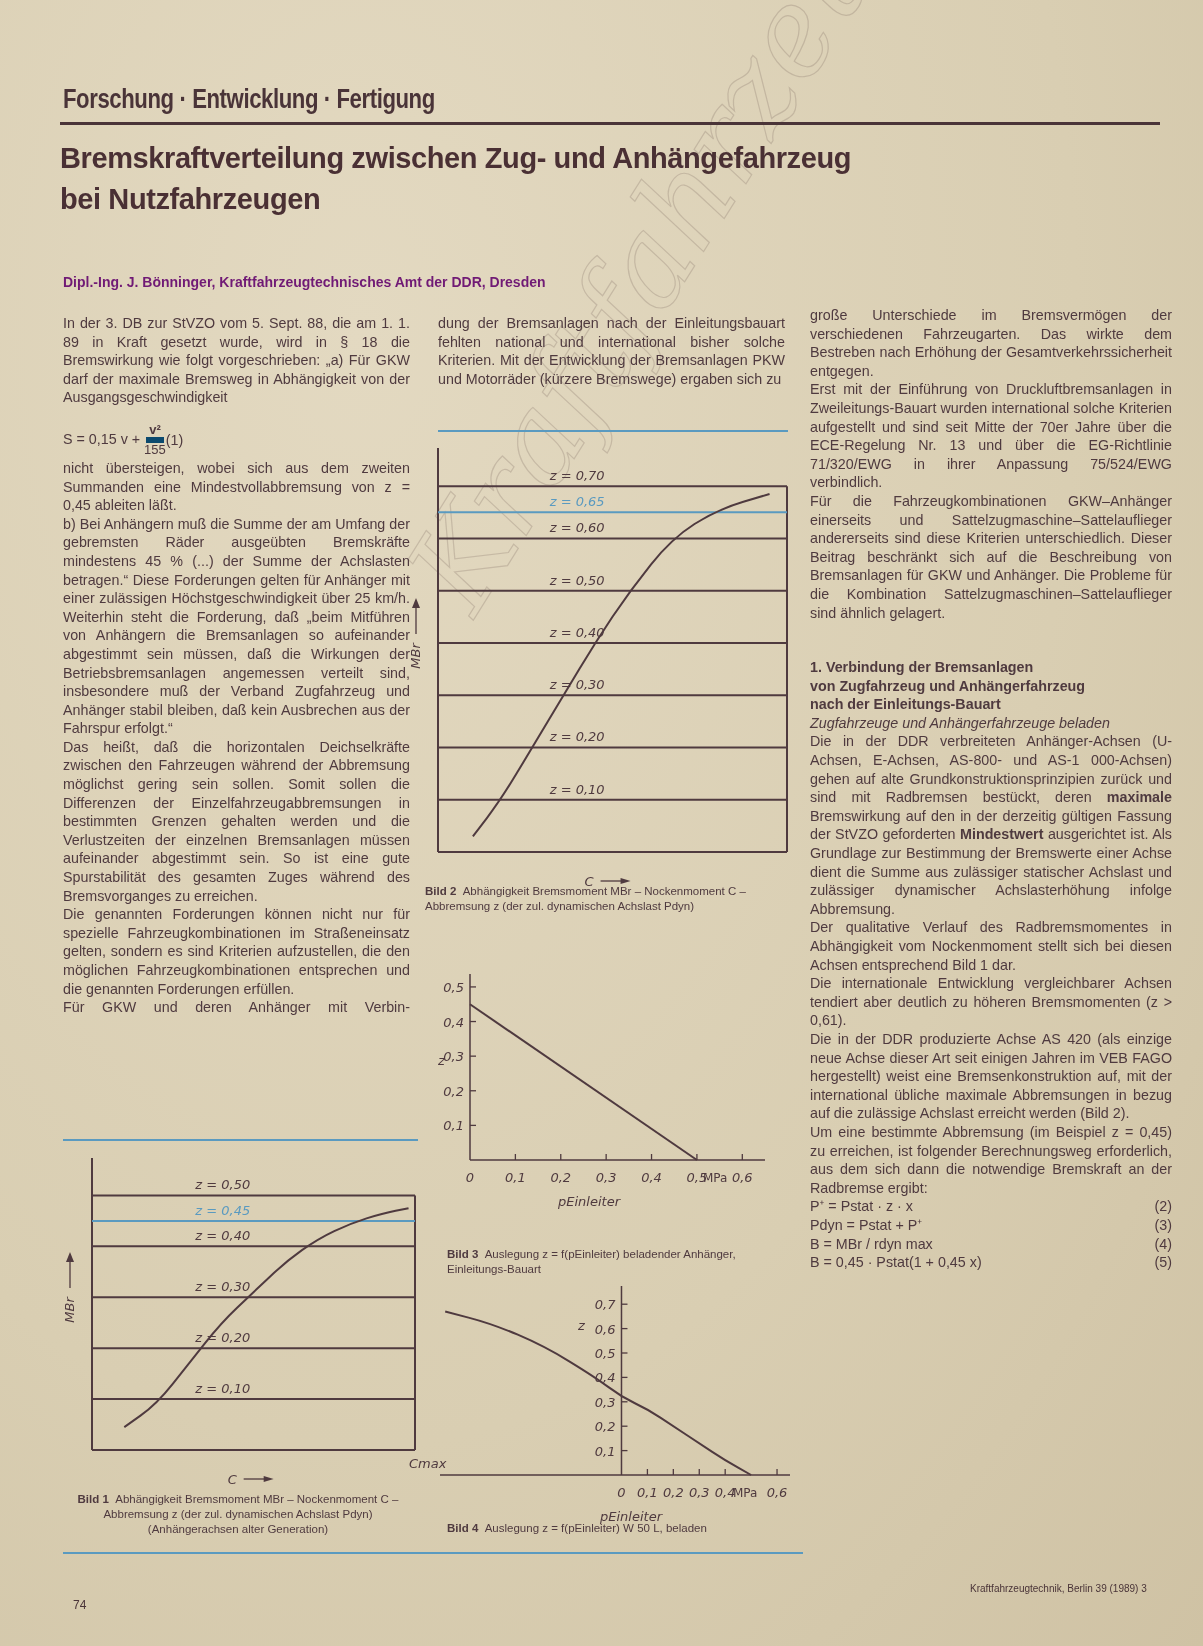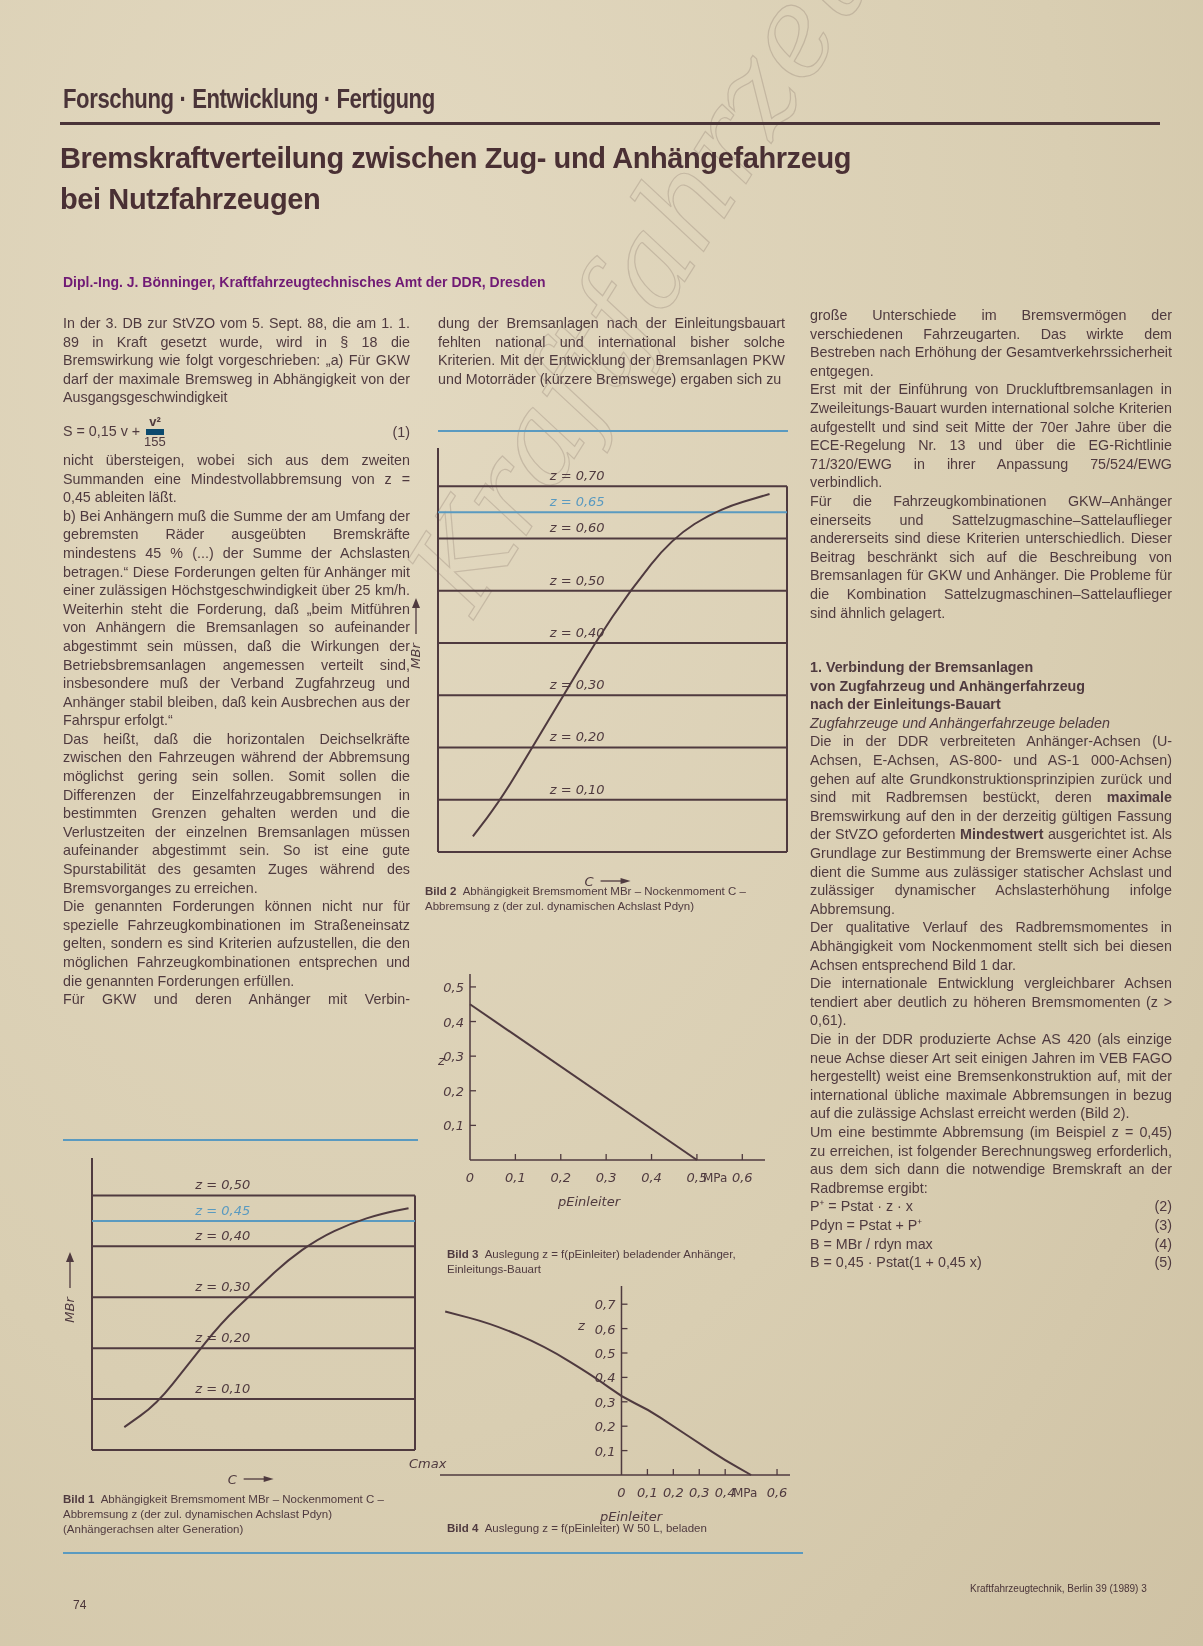--- a/index.html
+++ b/index.html
@@ -11,21 +11,21 @@
     font-weight:bold;font-size:27px;letter-spacing:-0.5px;transform:scaleX(0.82);transform-origin:left;color:#4a3438;}
   .head-rule{position:absolute;left:60px;top:122px;width:1100px;height:3px;background:#4a3438;}
   .title{position:absolute;left:60px;top:138px;font-weight:bold;font-size:29px;line-height:41px;color:#4a3034;letter-spacing:-0.4px;}
   .title div{white-space:nowrap;}
   .author{position:absolute;left:63px;top:274px;font-size:14px;font-weight:bold;color:#701a75;}
   .col{position:absolute;font-size:14.3px;line-height:18.6px;color:#4f3a3f;text-align:justify;}
   .col p{margin:0;}
   .c1{left:63px;top:314px;width:347px;}
   .c2{left:438px;top:314px;width:347px;}
   .c3{left:810px;top:306px;width:362px;}
-  .formula{display:flex;align-items:center;justify-content:space-between;margin:8px 0 2px 0;}
+  .formula{display:flex;align-items:center;margin:16px 0 2px 0;}
   .frac{display:inline-flex;flex-direction:column;align-items:center;vertical-align:middle;font-size:13px;line-height:14px;}
   .frac .num{border-bottom:6px solid #0c4a6e;padding:0 3px;font-weight:bold;}
   .blue-rule{position:absolute;height:2px;background:#5a9ac0;}
   .fig{position:absolute;}
   .fig svg{overflow:visible;}
   .caption{position:absolute;font-size:11.5px;line-height:15px;color:#4f3a3f;}
   .caption b{font-weight:bold;}
   .chart-lbl{font-family:"DejaVu Sans",sans-serif;font-style:italic;font-size:13px;fill:#4f3a3f;}
   .heading-bold{font-weight:bold;margin-top:36px;}
   .heading-ital{font-style:italic;margin-top:18px;}
@@ -205,21 +205,21 @@
       <path d="M54.300000000000004,277.0909090909091 Q54.300000000000004,277.0909090909091 70.45,265.6363636363636 Q86.60000000000001,254.1818181818182 102.75,233.8181818181818 Q118.89999999999999,213.45454545454544 135.05,193.0909090909091 Q151.20000000000002,172.72727272727275 167.35000000000002,157.45454545454547 Q183.5,142.1818181818182 199.64999999999998,126.90909090909092 Q215.79999999999998,111.63636363636365 231.95,100.18181818181822 Q248.1,88.72727272727278 264.25,81.09090909090912 Q280.40000000000003,73.45454545454547 296.55,68.36363636363637 Q312.7,63.27272727272728 325.62,60.72727272727275 T338.54,58.181818181818215" fill="none" stroke="#4f3a3f" stroke-width="2"></path>
       <text x="4" y="160" class="chart-lbl" transform="rotate(-90 4 160)" text-anchor="middle">MBr</text>
       <line x1="0" y1="138" x2="0" y2="105" stroke="#4f3a3f" stroke-width="1.3"></line>
       <path d="M-4,112 L0,102 L4,112 Z" fill="#4f3a3f"></path>
       <text x="157.66" y="334" class="chart-lbl">C</text>
       <line x1="173.66" y1="329" x2="199.66" y2="329" stroke="#4f3a3f" stroke-width="1.3"></line>
       <path d="M193.66,326 L203.66,329 L193.66,332 Z" fill="#4f3a3f"></path>
       <text x="339" y="318" class="chart-lbl">Cmax</text>
     </svg>
 </div>
-<div class="caption" style="left:63px;top:1492px;width:350px;">
+<div class="caption" style="left:63px;top:1492px;width:350px;text-align:center;">
   <b>Bild 1</b>&nbsp;&nbsp;<span>Abhängigkeit Bremsmoment MBr – Nockenmoment C – Abbremsung z (der zul. dynamischen Achslast Pdyn) (Anhängerachsen alter Generation)</span>
 </div>
 
 <div class="col c3">
   <p>große Unterschiede im Bremsvermögen der verschiedenen Fahrzeugarten. Das wirkte dem Bestreben nach Erhöhung der Gesamtverkehrssicherheit entgegen.</p>
   <p>Erst mit der Einführung von Druckluftbremsanlagen in Zweileitungs-Bauart wurden international solche Kriterien aufgestellt und sind seit Mitte der 70er Jahre über die ECE-Regelung Nr. 13 und über die EG-Richtlinie 71/320/EWG in ihrer Anpassung 75/524/EWG verbindlich.</p>
   <p>Für die Fahrzeugkombinationen GKW–Anhänger einerseits und Sattelzugmaschine–Sattelauflieger andererseits sind diese Kriterien unterschiedlich. Dieser Beitrag beschränkt sich auf die Beschreibung von Bremsanlagen für GKW und Anhänger. Die Probleme für die Kombination Sattelzugmaschinen–Sattelauflieger sind ähnlich gelagert.</p>
   <div class="heading-bold">
     <div>1. Verbindung der Bremsanlagen</div>
     <div>von Zugfahrzeug und Anhängerfahrzeug</div>

